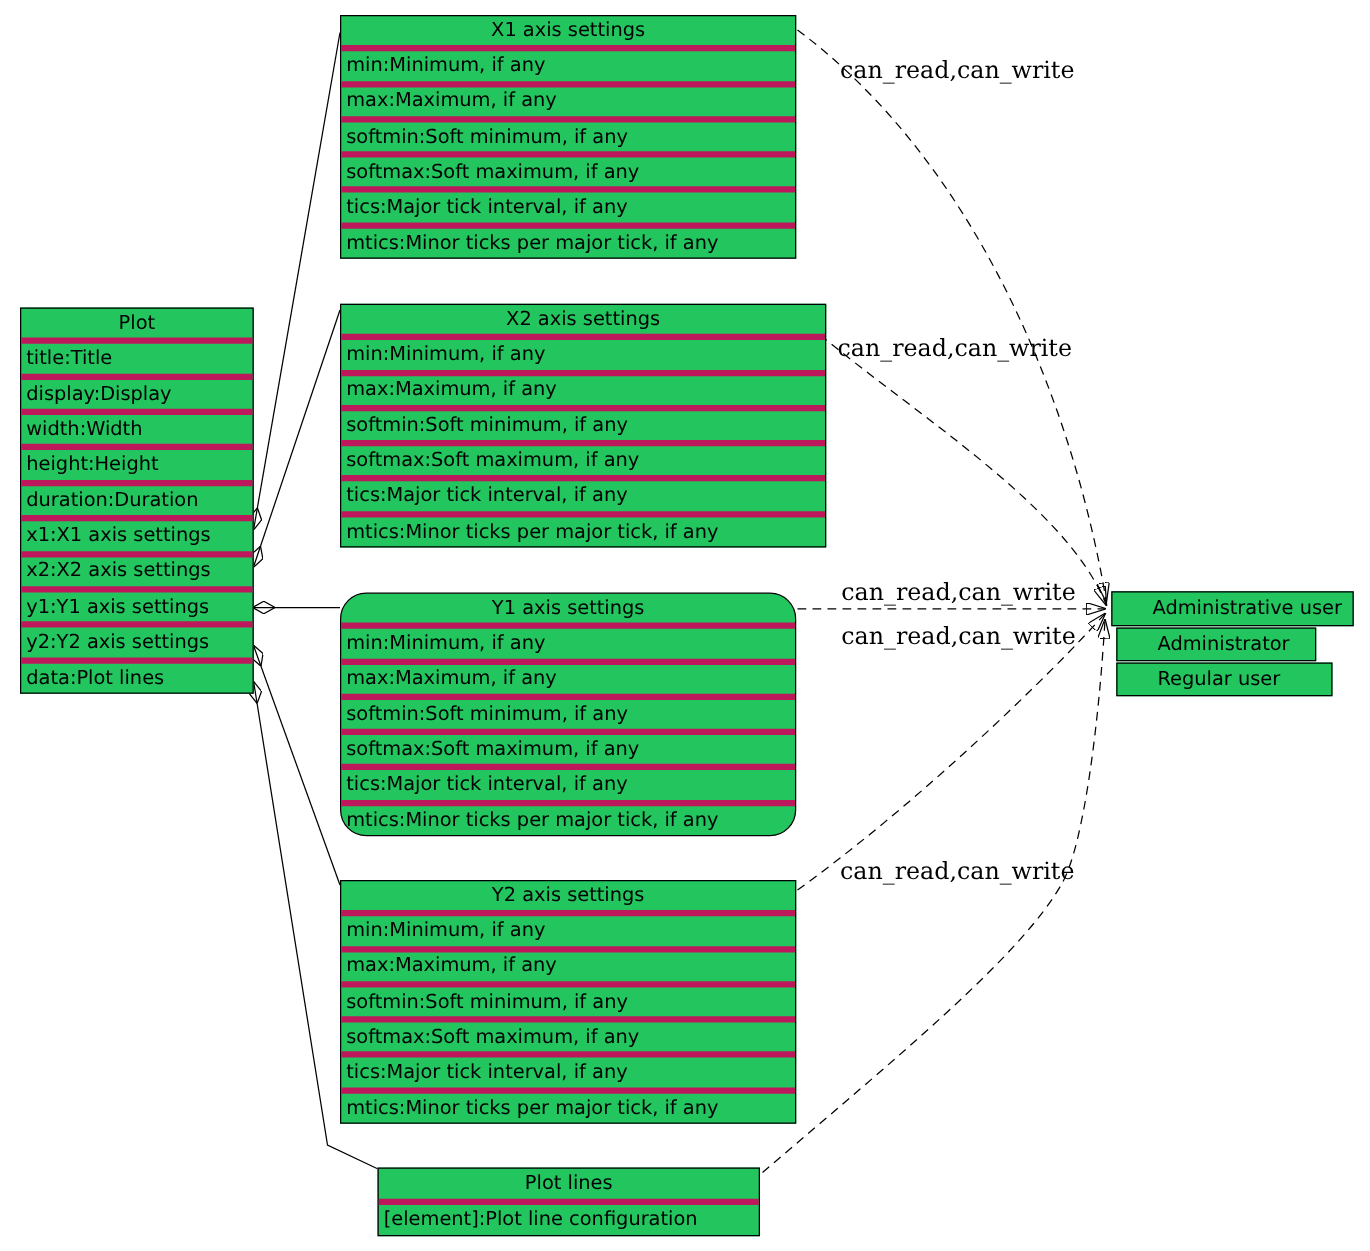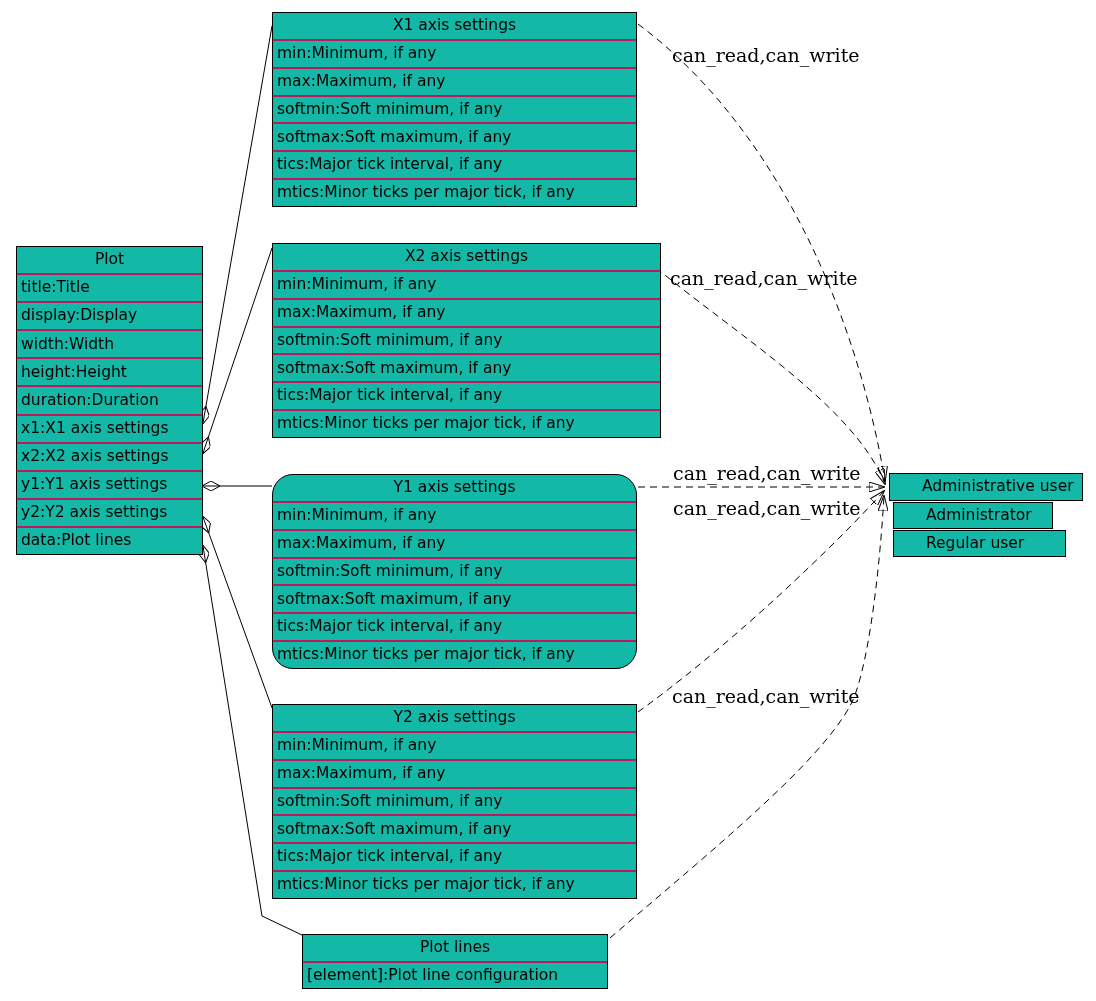--- a/index.html
+++ b/index.html
@@ -14,33 +14,33 @@
   .edges{position:absolute;left:0;top:0;width:1096px;height:1001px;}
   .edges path{fill:none;stroke:#000;stroke-width:1;}
   .edges path.dashed{stroke-dasharray:7 5;}
   .edges text{
     font-family:"DejaVu Serif","Liberation Serif",serif;
     font-size:19px;fill:#000;
   }
   .node{
     position:absolute;
     box-sizing:border-box;
-    background:#14b8a6;
+    background:#22c55e;
     border:1px solid #000;
     display:flex;flex-direction:column;
     font-size:15.5px;line-height:1;
   }
   .rows{display:contents;}
   .hdr{
     flex:1;display:flex;align-items:center;justify-content:center;
     white-space:nowrap;overflow:hidden;
   }
   .row{
     flex:1;display:flex;align-items:center;
-    border-top:2px solid #be185d;
+    border-top:5px solid #be185d;
     padding:0 2px 0 4px;
     white-space:nowrap;overflow:hidden;
   }
   .node.plain .hdr{justify-content:flex-start;padding:0 2px 0 4px;margin-left:28px;}
 </style>
 </head>
 <body>
 
 <div class="canvas">
 

